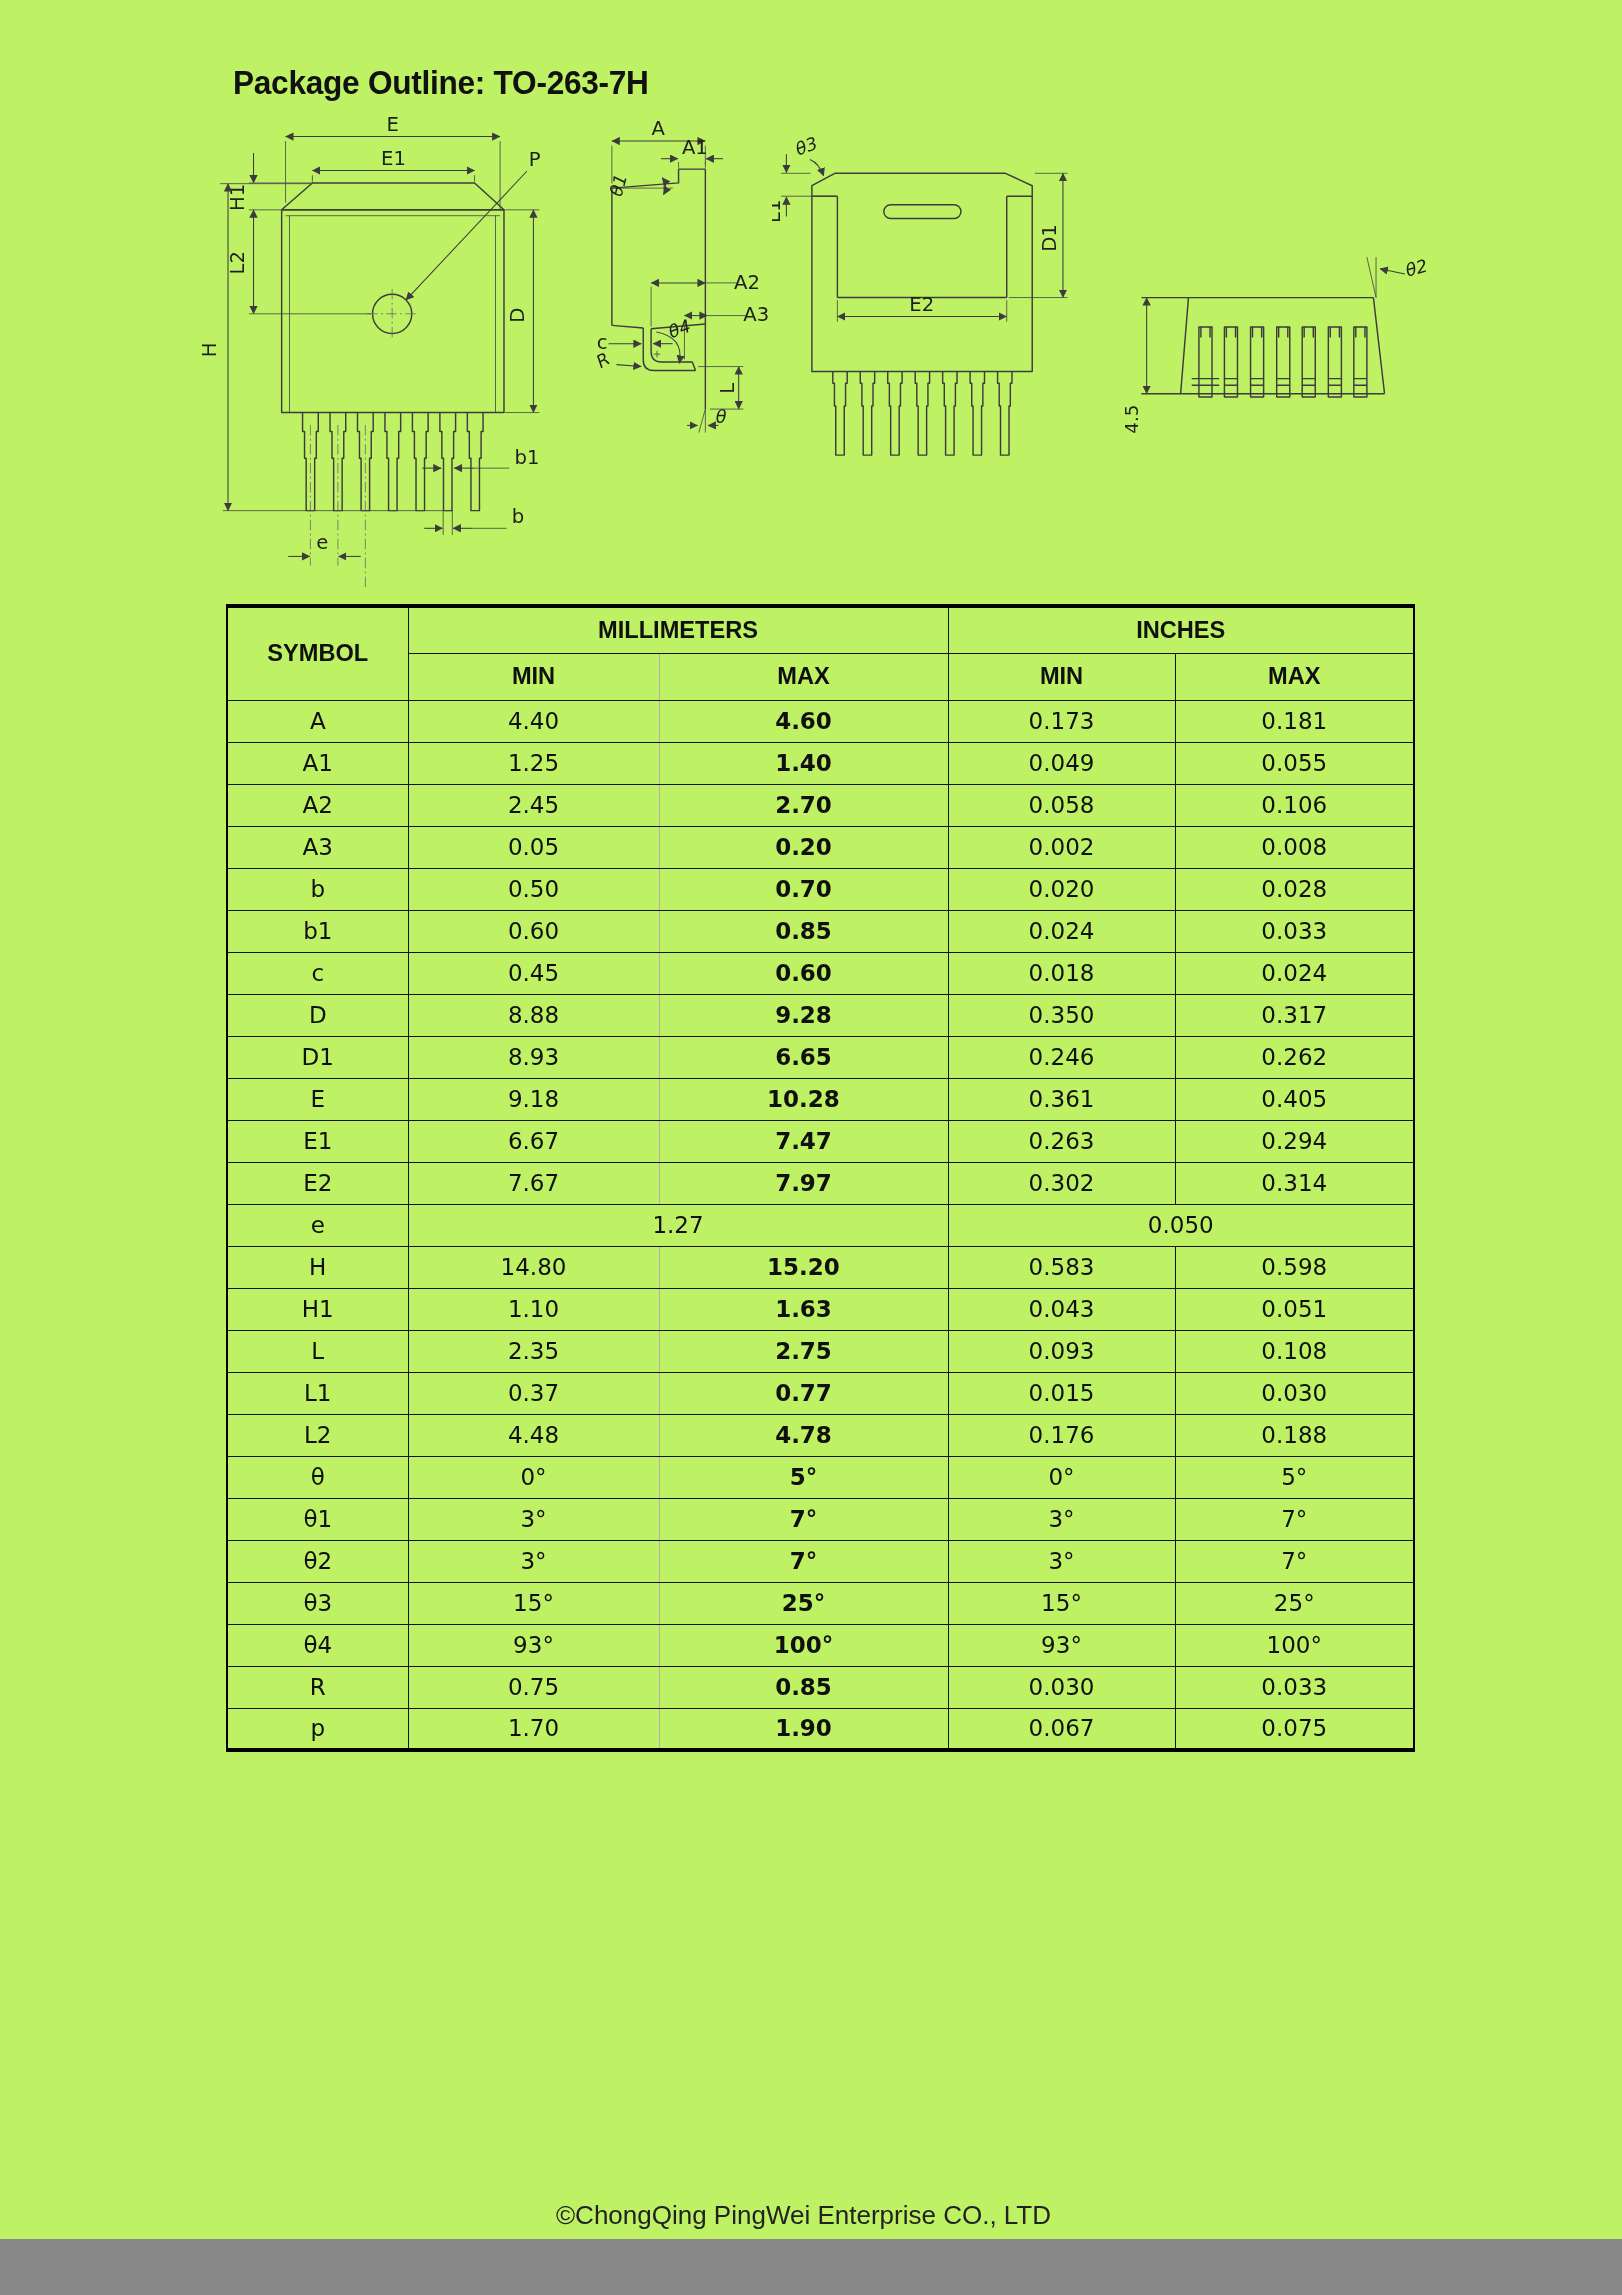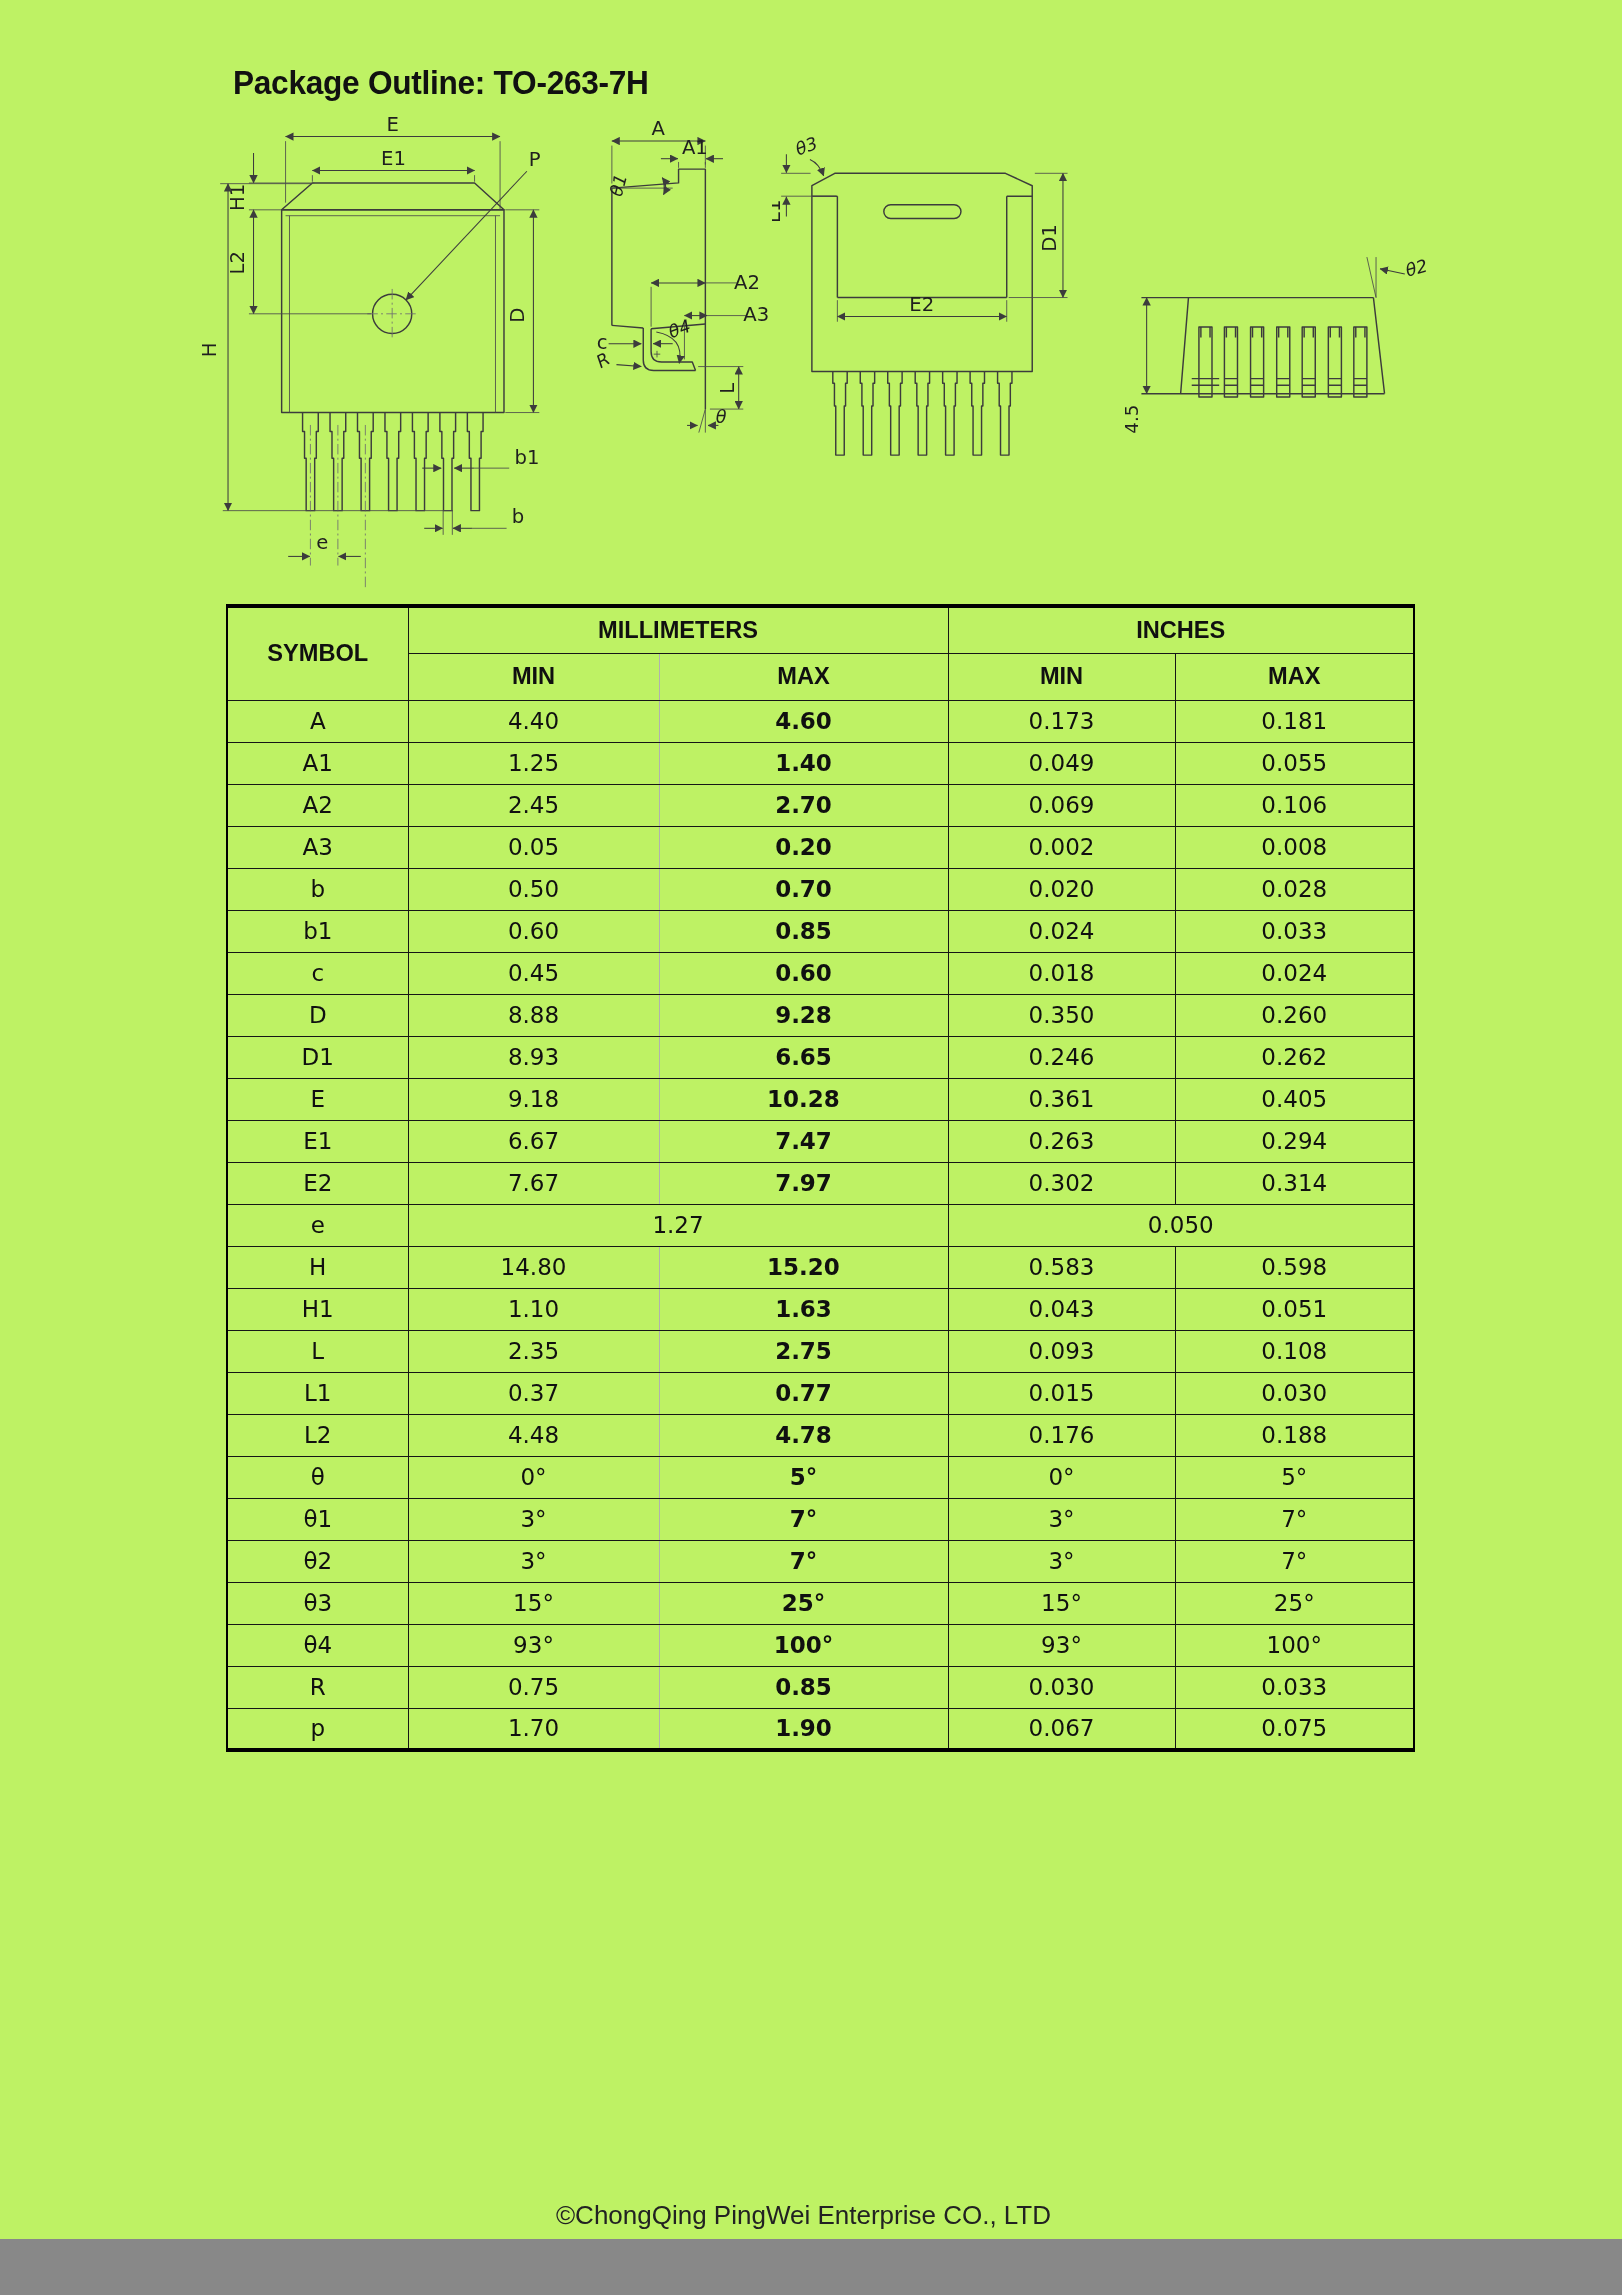--- a/index.html
+++ b/index.html
@@ -233,21 +233,21 @@
           <td>A1</td>
           <td class="r-lt">1.25</td>
           <td class="l-lt">1.40</td>
           <td>0.049</td>
           <td>0.055</td>
         </tr>
       <tr>
           <td>A2</td>
           <td class="r-lt">2.45</td>
           <td class="l-lt">2.70</td>
-          <td>0.069</td>
+          <td>0.058</td>
           <td>0.106</td>
         </tr>
       <tr>
           <td>A3</td>
           <td class="r-lt">0.05</td>
           <td class="l-lt">0.20</td>
           <td>0.002</td>
           <td>0.008</td>
         </tr>
       <tr>
@@ -269,21 +269,21 @@
           <td class="r-lt">0.45</td>
           <td class="l-lt">0.60</td>
           <td>0.018</td>
           <td>0.024</td>
         </tr>
       <tr>
           <td>D</td>
           <td class="r-lt">8.88</td>
           <td class="l-lt">9.28</td>
           <td>0.350</td>
-          <td>0.260</td>
+          <td>0.317</td>
         </tr>
       <tr>
           <td>D1</td>
           <td class="r-lt">8.93</td>
           <td class="l-lt">6.65</td>
           <td>0.246</td>
           <td>0.262</td>
         </tr>
       <tr>
           <td>E</td>

